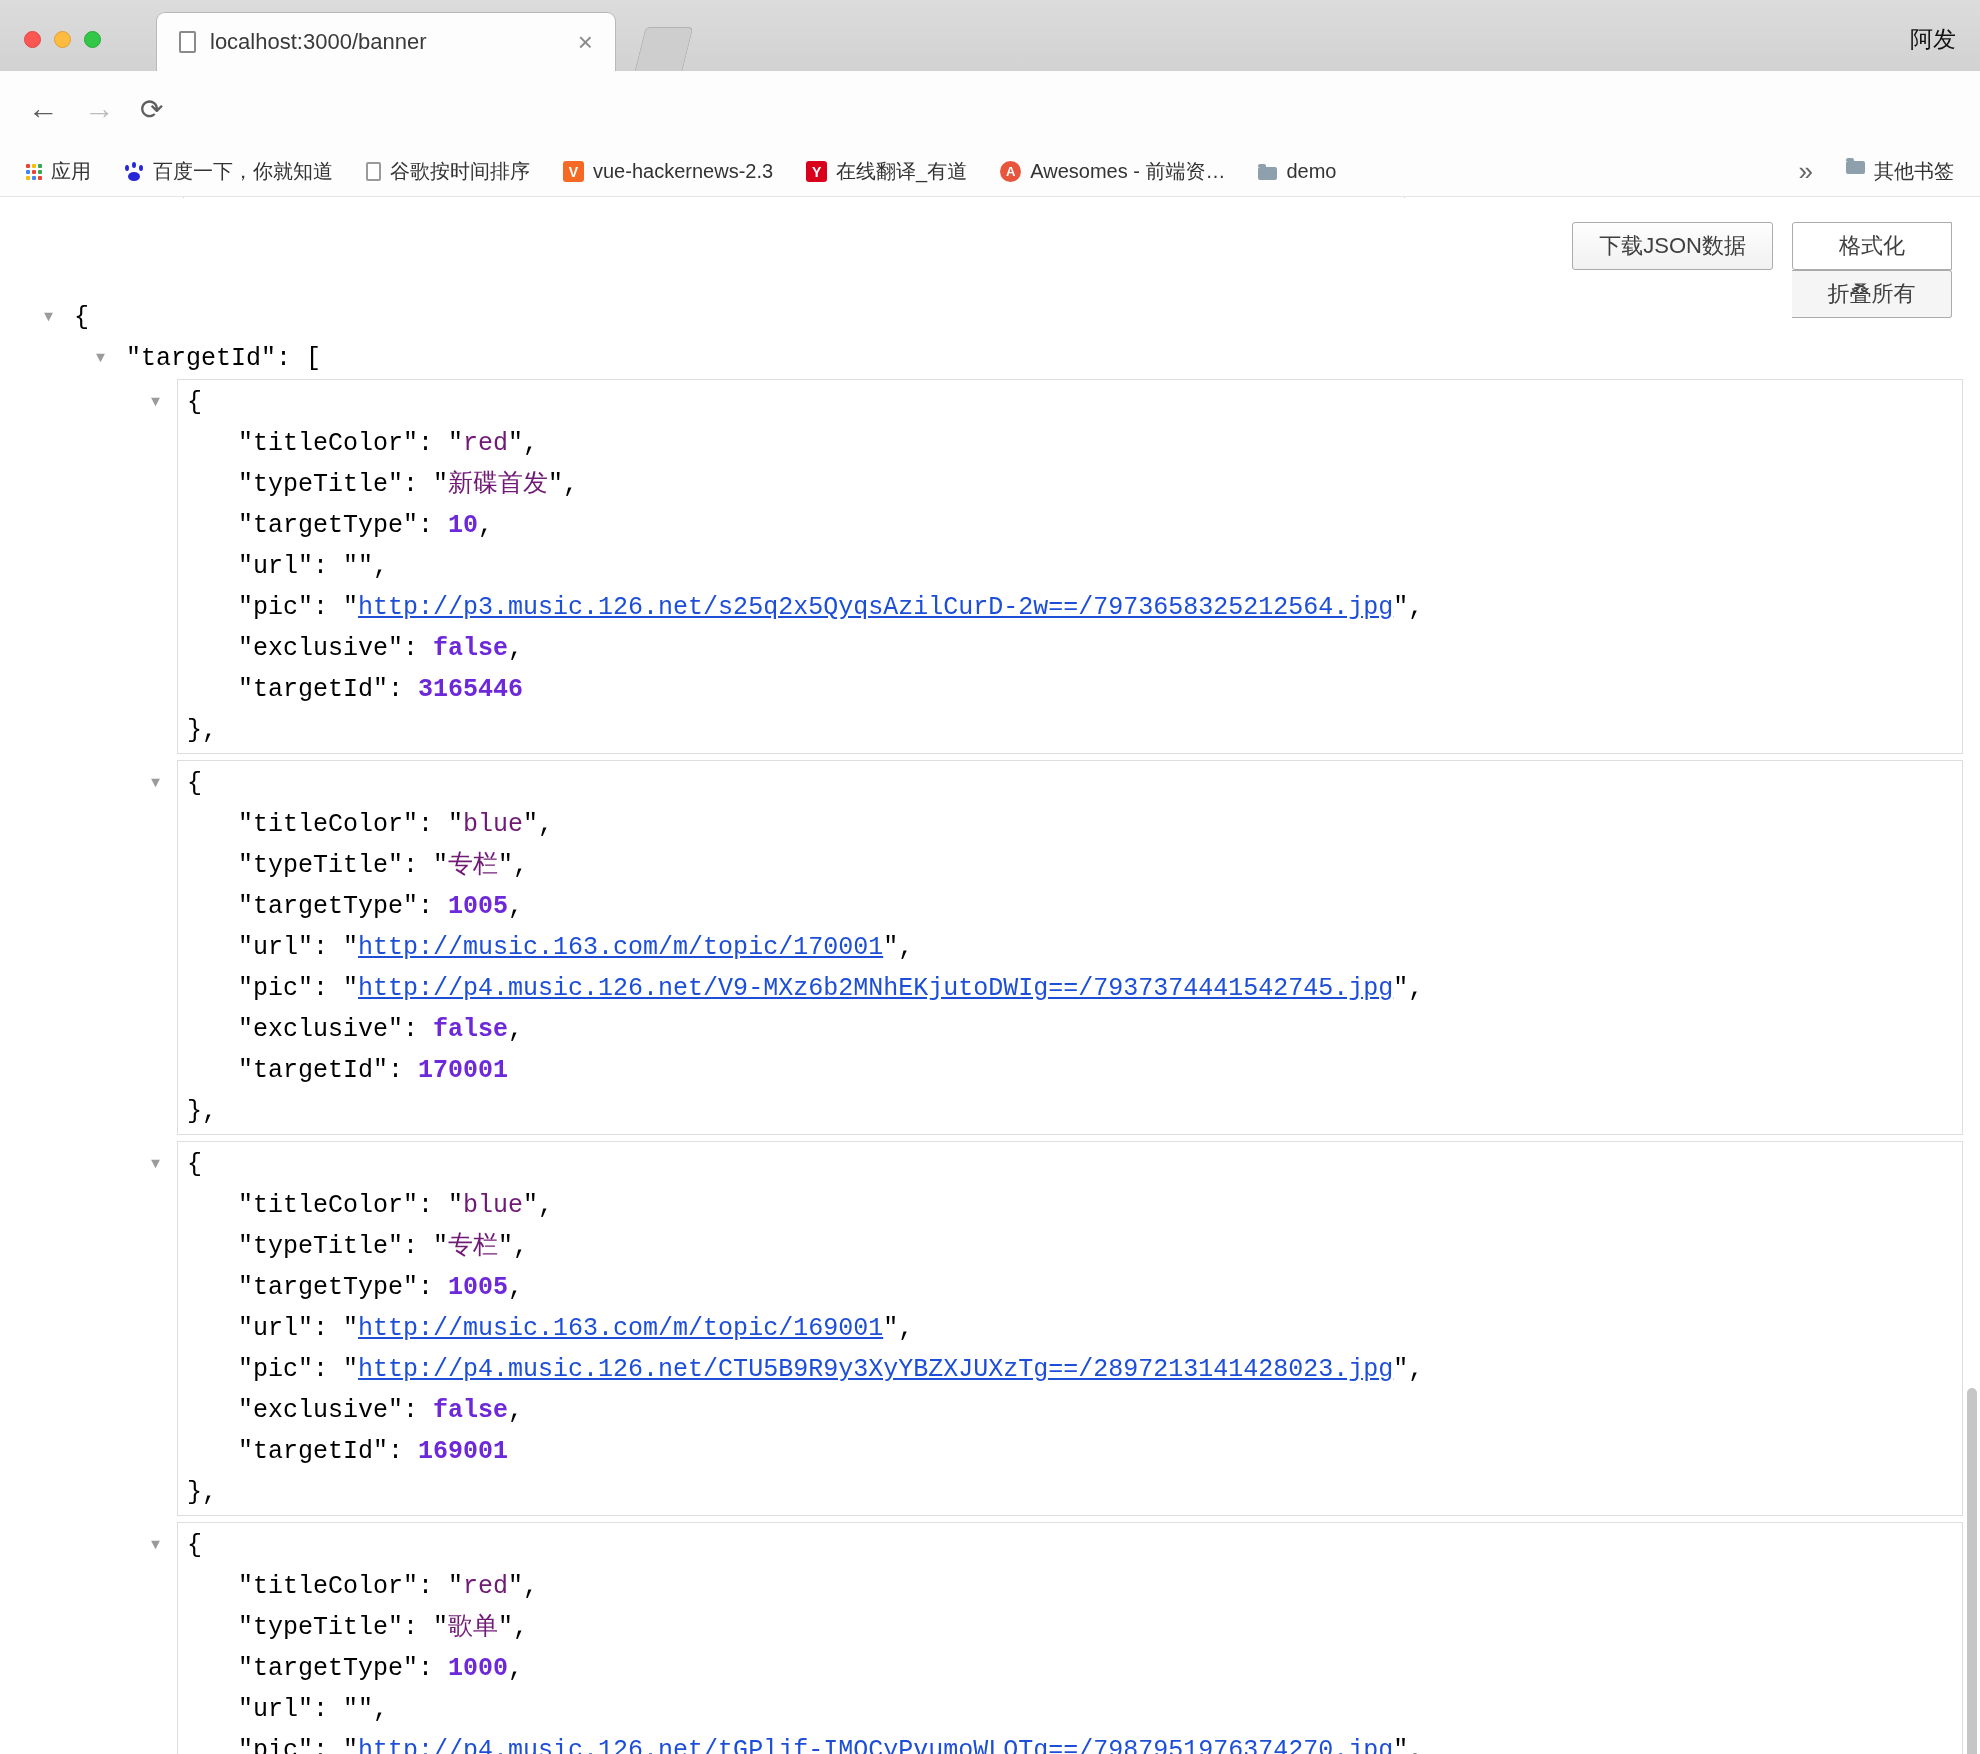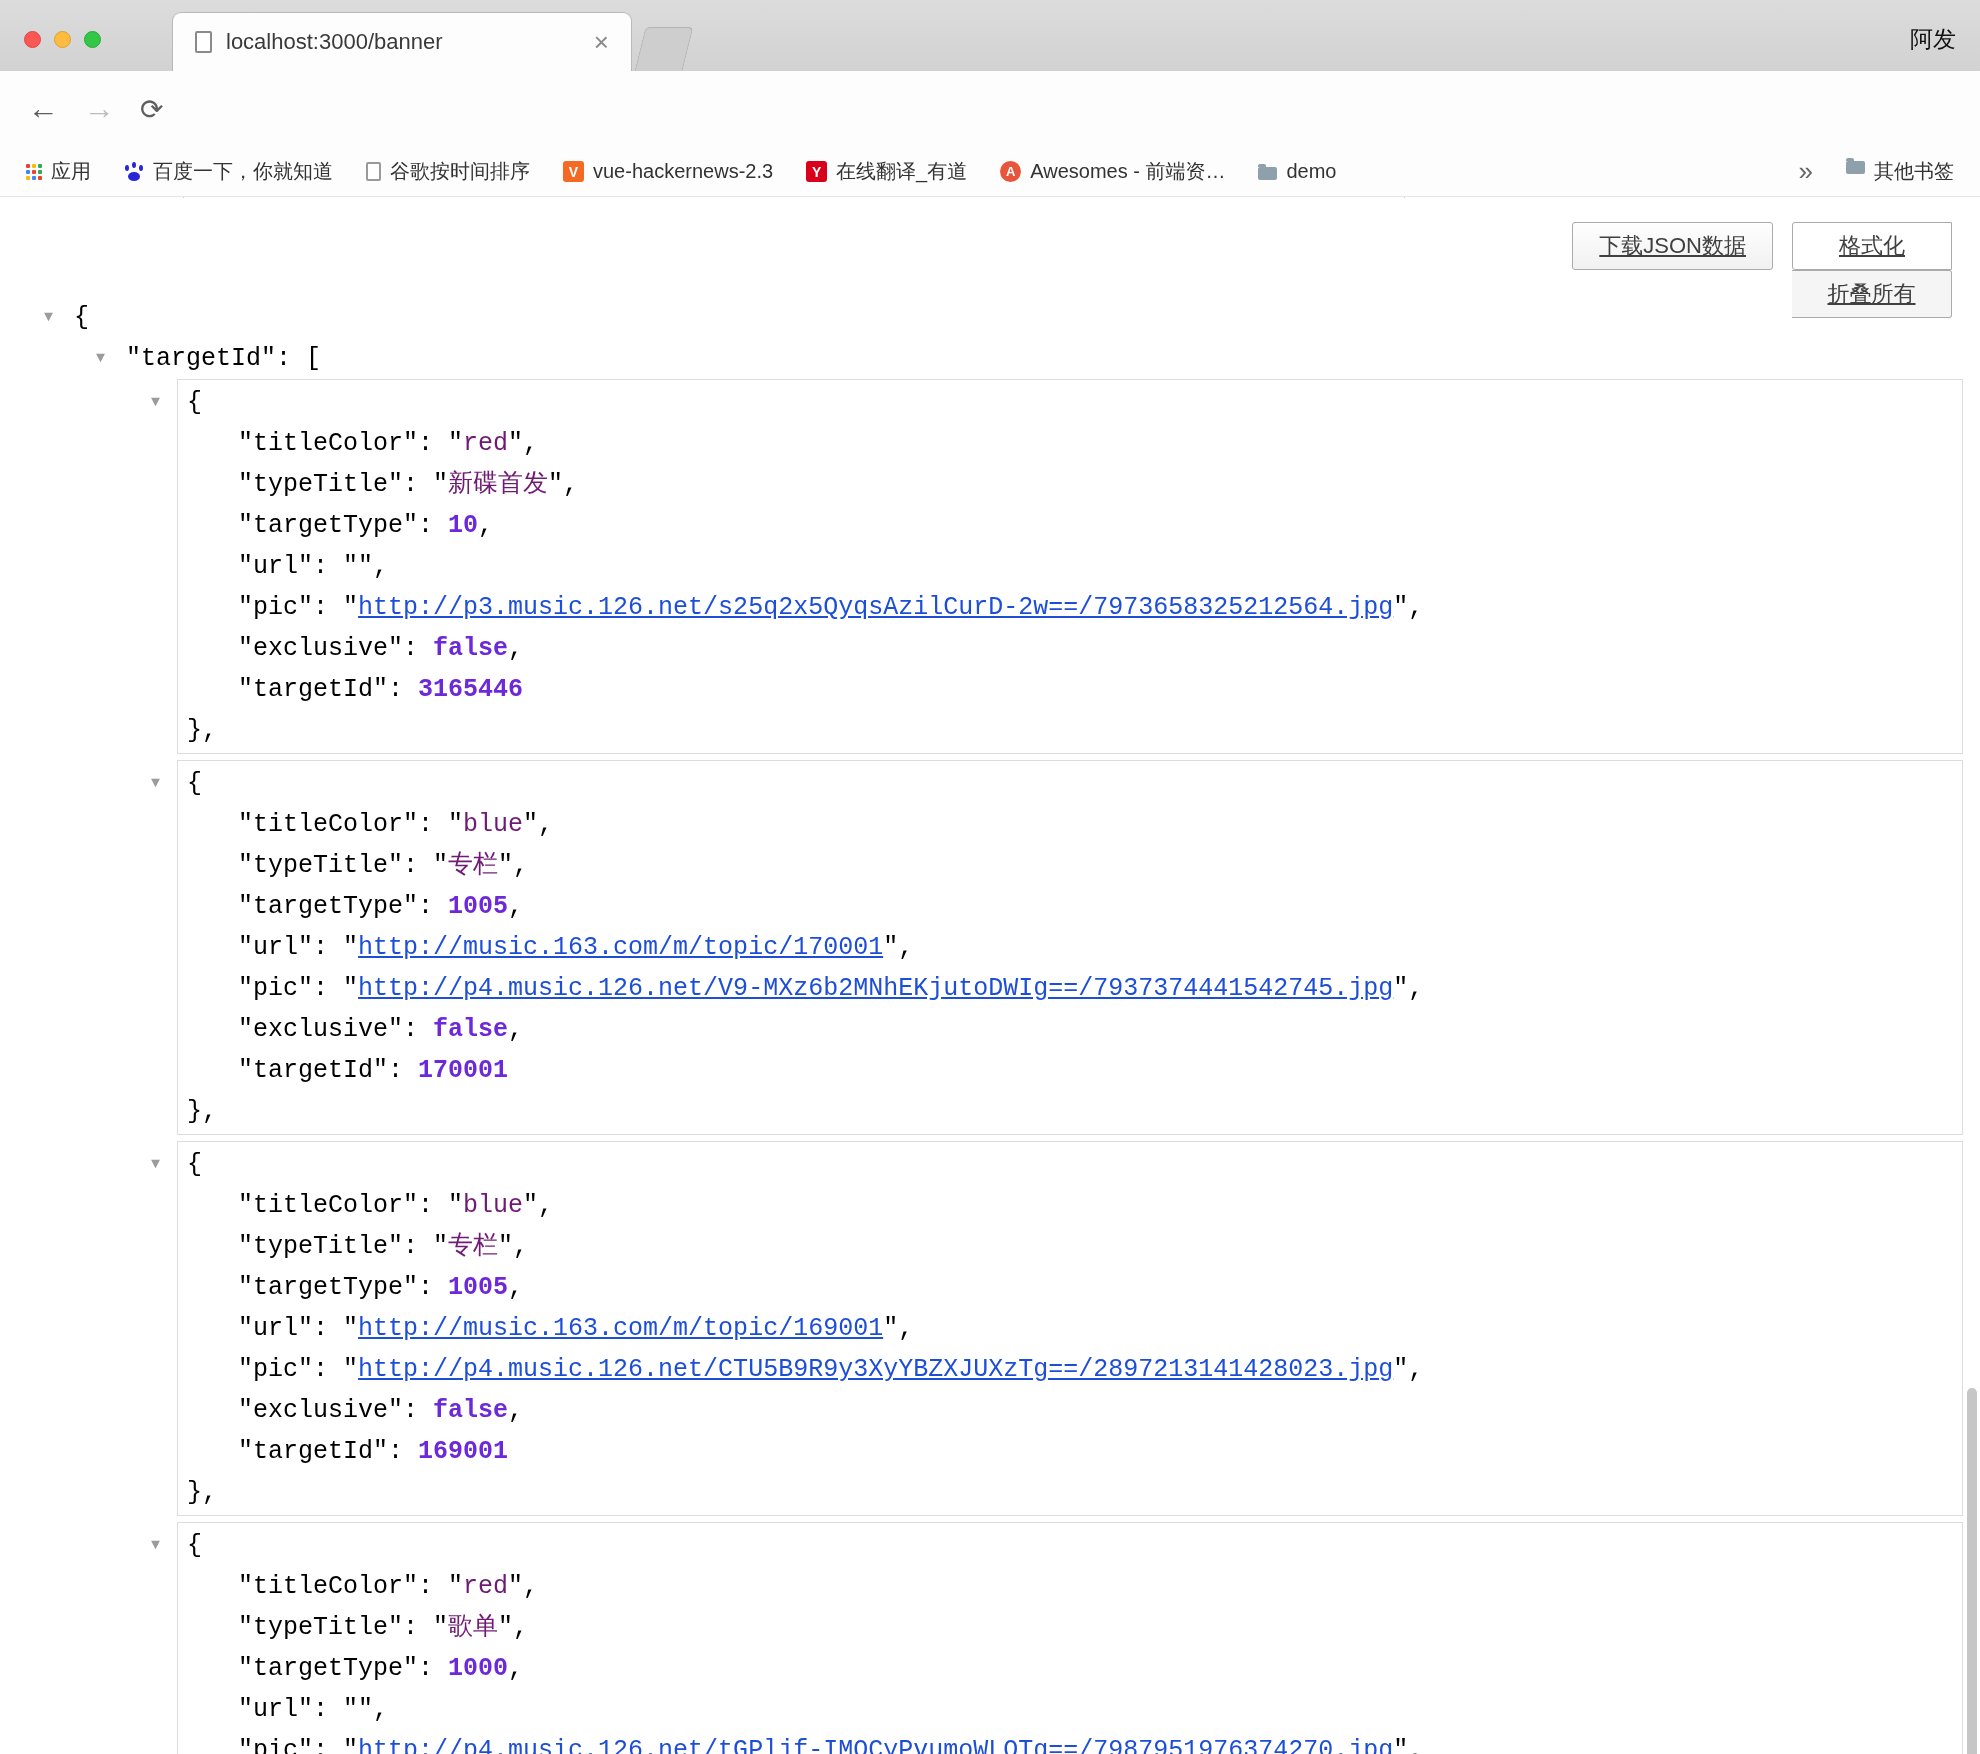--- a/index.html
+++ b/index.html
@@ -7,21 +7,21 @@
   body { font-family: "Liberation Sans", sans-serif; background: #fff; position: relative; }
 
   
   .tabbar { position:absolute; top:0; left:0; right:0; height:71px;
             background: linear-gradient(#dcdcdc, #d2d2d2); }
   .lights { position:absolute; left:24px; top:31px; display:flex; gap:13px; }
   .light { width:17px; height:17px; border-radius:50%; }
   .light.red   { background:#fc5753; border:1px solid #df4744; }
   .light.yellow{ background:#fdbc40; border:1px solid #de9f34; }
   .light.green { background:#33c748; border:1px solid #27aa35; }
-  .tab { position:absolute; left:172px; top:12px; width:460px; height:59px;
+  .tab { position:absolute; left:156px; top:12px; width:460px; height:59px;
          background:#fdfdfd; border:1px solid #b9b9b9; border-bottom:none;
          border-radius:9px 9px 0 0; display:flex; align-items:center; padding:0 22px; }
   .tab-doc { width:17px; height:22px; background:#fff; border:2px solid #8a8a8a;
              border-radius:2px; flex:0 0 auto; }
   .tab-title { margin-left:14px; font-size:22px; color:#3a3a3a; flex:1;
                white-space:nowrap; overflow:hidden; }
   .tab-close { font-size:26px; color:#8a8a8a; line-height:1; }
   .newtab-stub { position:absolute; left:640px; top:27px; width:48px; height:44px;
                  background:#cecece; border:1px solid #b3b3b3; border-bottom:none;
                  border-radius:5px 5px 0 0; transform:skewX(-14deg); }
@@ -95,21 +95,21 @@
                          background:#8fa0ad; border-radius:2px 2px 0 0; }
   .bm-chevron { margin-left:auto; color:#666; font-size:26px; }
   .other-bm { display:flex; gap:9px; }
 
   
   .content { position:absolute; top:198px; left:0; right:0; bottom:0; background:#fff; }
   .actions { position:absolute; top:24px; right:28px; display:flex; gap:19px; }
   .btn { height:48px; padding:0 26px; background:linear-gradient(#fefefe,#f1f1f1);
          border:1px solid #ababab; border-radius:3px; font-size:22px; color:#404040;
          display:flex; align-items:center; justify-content:center;
-         font-family:"Liberation Sans", sans-serif;text-decoration:underline; }
+         font-family:"Liberation Sans", sans-serif; }
   .seg { display:flex;flex-direction:column; }
   .seg .btn:first-child { border-radius:3px 0 0 3px; background:#fff; min-width:160px; }
   .seg .btn:last-child  { border-radius:0 3px 3px 0; border-left:none; background:#f5f5f5; min-width:150px; }
 
   
   .json-view { position:absolute; top:99px; left:0; right:0;
                font-family:"Liberation Mono","DejaVu Sans Mono",monospace;
                font-size:25px; line-height:41px; color:#000; }
   .jline { white-space:nowrap; }
   .tri { color:#9b9b9b; font-size:15px; display:inline-block; width:30px; vertical-align:3px; }

